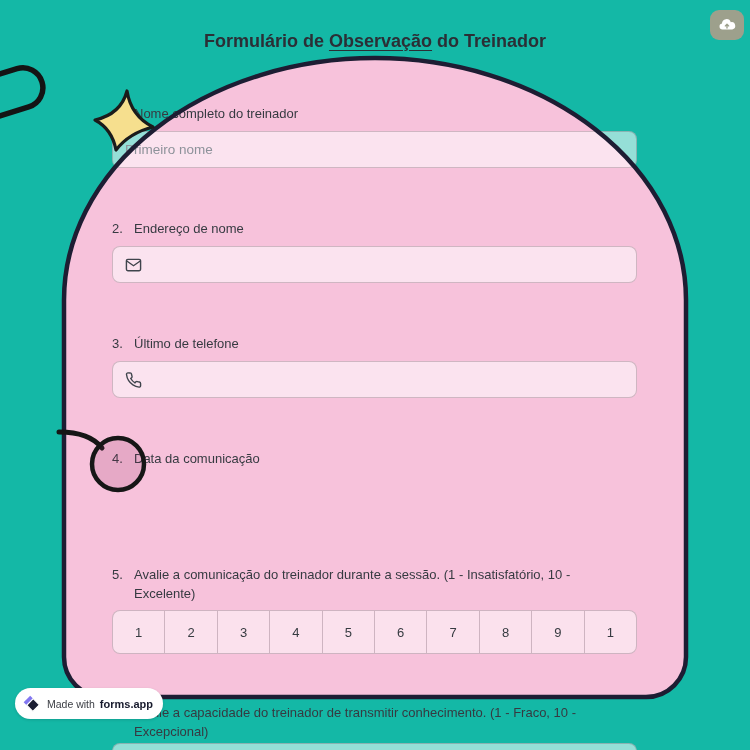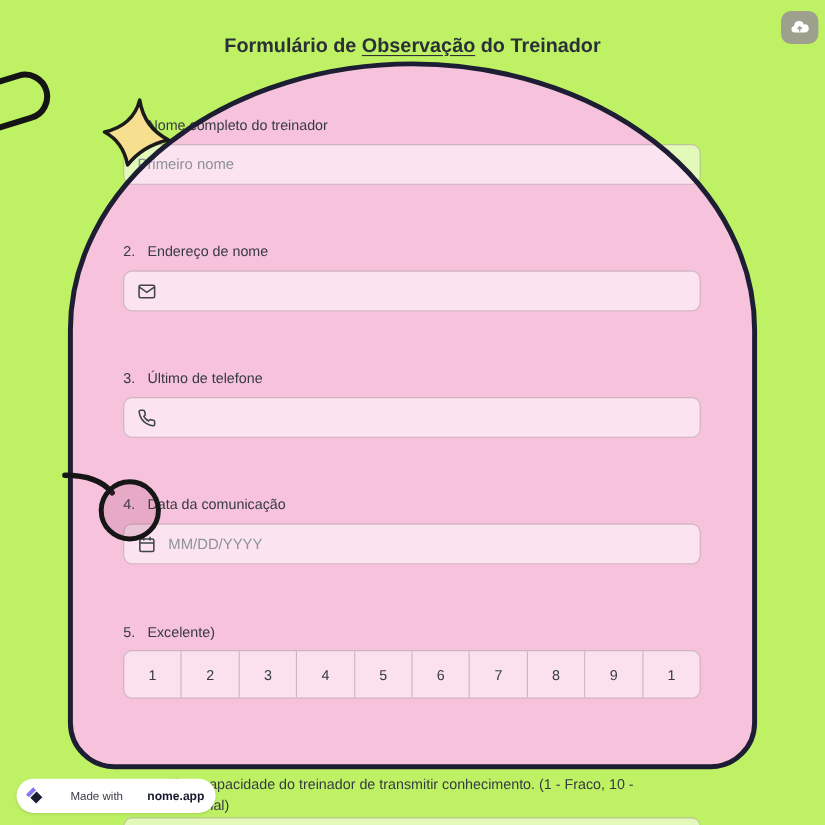--- a/index.html
+++ b/index.html
@@ -1,18 +1,18 @@
 <!DOCTYPE html>
 <html><head>
 <meta charset="utf-8">
 <style>
   html,body{margin:0;padding:0;}
   .stage{
     position:relative;width:750px;height:750px;overflow:hidden;
-    background:#bef264;
+    background:#14b8a6;
     font-family:"Liberation Sans",sans-serif;
   }
   svg.layer{position:absolute;left:0;top:0;pointer-events:none;}
   .page-title{
     position:absolute;top:31px;left:0;right:0;text-align:center;
     font-size:18px;font-weight:700;color:#2b2f36;z-index:2;
   }
   .page-title .u{text-decoration:underline;text-underline-offset:3px;}
   .content{position:absolute;inset:0;z-index:2;}
   .q{position:absolute;left:112px;width:525px;}
@@ -53,23 +53,23 @@
     border:1px solid rgba(112,87,101,.32);
     border-radius:8px;
   }
   .upload-btn{
     position:absolute;top:10px;right:6px;width:34px;height:30px;
     border:none;border-radius:9px;background:#9da08c;
     display:flex;align-items:center;justify-content:center;
     cursor:pointer;z-index:4;padding:0;
   }
   .badge{
-    position:absolute;left:15px;top:708px;height:31px;z-index:4;
+    position:absolute;left:15px;top:688px;height:31px;z-index:4;
     background:#ffffff;border-radius:16px;
-    display:flex;align-items:center;gap:22px;padding:0 10px 0 6px;
+    display:flex;align-items:center;gap:5px;padding:0 10px 0 6px;
     box-shadow:0 1px 3px rgba(0,0,0,.14);cursor:pointer;text-align:center;
   }
   .badge .made{font-size:10.5px;color:#3b3e44;}
   .badge .brand{font-size:11px;font-weight:700;color:#171a2c;}
 </style>
 </head>
 <body>
 
 <div class="stage">
 
@@ -118,33 +118,27 @@
         </svg>
         <input class="tinput" type="text" style="">
       </div>
     </div>
 
     <div class="q" style="top:449px">
       <div class="q-label">
         <span class="q-num">4.</span>
         <span class="q-lines"><span>Data da comunicação</span></span>
       </div>
-      <div class="icon-field">
-        <svg class="field-icon" viewBox="0 0 24 24" fill="none" stroke="currentColor" stroke-width="2">
-          <rect x="3" y="5" width="18" height="16" rx="2"></rect>
-          <path d="M8 2v5M16 2v5M3 10h18"></path>
-        </svg>
-        <input class="tinput" type="text" placeholder="MM/DD/YYYY" style="">
-      </div>
     </div>
 
     <div class="q" style="top:565px">
       <div class="q-label">
         <span class="q-num">5.</span>
         <span class="q-lines">
+          <div>Avalie a comunicação do treinador durante a sessão. (1 - Insatisfatório, 10 -</div>
           <div>Excelente)</div>
         </span>
       </div>
       <div class="scale">
         <div class="scale-cell">1</div>
         <div class="scale-cell">2</div>
         <div class="scale-cell">3</div>
         <div class="scale-cell">4</div>
         <div class="scale-cell">5</div>
         <div class="scale-cell">6</div>
@@ -186,16 +180,16 @@
       <path d="M12 16v-4.5M12 11l-2.2 2.2M12 11l2.2 2.2" stroke="#9da08c" stroke-width="1.8" fill="none" stroke-linecap="round"></path>
     </svg>
   </button>
 
   <div class="badge">
     <svg width="21" height="21" viewBox="0 0 24 24">
       <path fill="#8277f0" d="M10.5 3 L18 10.5 L10.5 18 L3 10.5 Z"></path>
       <path fill="#1b1e33" stroke="#ffffff" stroke-width="1.4" d="M14 6.5 L21 13.5 L13.5 21 L6.5 14 Z"></path>
     </svg>
     <span class="made">Made with</span>
-    <span class="brand">nome.app</span>
+    <span class="brand">forms.app</span>
   </div>
 
 </div>
 
 </body></html>

